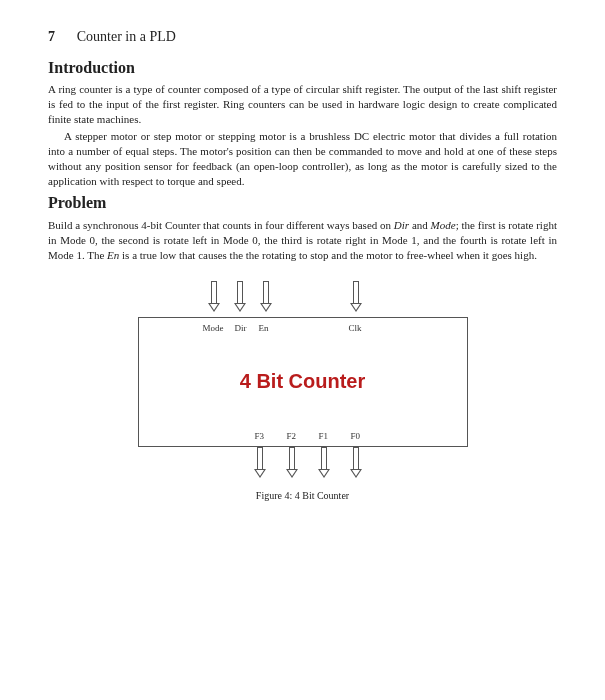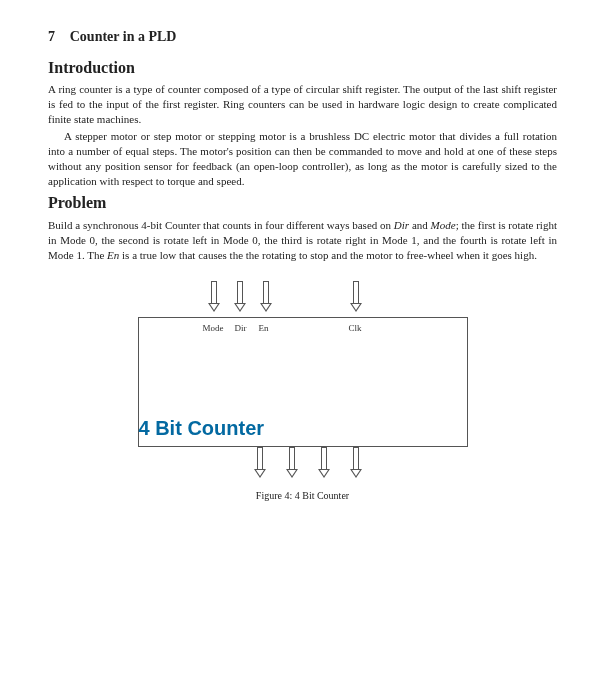--- a/index.html
+++ b/index.html
@@ -7,21 +7,21 @@
       width: 605px;
       height: 700px;
       background: #fff;
       font-family: Georgia, 'Times New Roman', serif;
       font-size: 11px;
       color: #222;
       padding: 28px 48px 28px 48px;
       line-height: 1.35;
     }
     .section-number { font-weight: bold; font-size: 14px; }
-    .section-title { font-weight: bold; font-size: 14px; margin-left: 12px; text-align: center; }
+    .section-title { font-weight: normal; font-size: 14px; margin-left: 19px; text-align: center; }
     .section-header { margin-bottom: 10px; }
     .subheading { font-weight: bold; font-size: 16px; margin-top: 8px; margin-bottom: 4px; }
     .para { text-align: justify; margin-bottom: 2px; }
     .para-indent { text-indent: 16px; text-align: justify; }
     .italic { font-style: italic; }
     .figure-wrap { margin-top: 18px; display: flex; flex-direction: column; align-items: center; }
     .diagram { position: relative; width: 330px; }
     .arrows-top { display: flex; justify-content: flex-start; padding-left: 70px; position: relative; height: 36px; width: 330px; }
     .arrow-down {
       position: absolute;
@@ -58,21 +58,21 @@
       width: 330px;
       height: 130px;
       display: flex;
       flex-direction: column;
       justify-content: space-between;
       padding: 4px 0;
       background: #fff;
     }
     .labels-top { display: flex; font-size: 9px; color: #333; padding-left: 64px; gap: 0; position: relative; height: 12px; }
     .labels-top span { position: absolute; }
-    .box-title { font-size: 20px; font-weight: bold; color: #0369a1; font-family: Arial, sans-serif; }
+    .box-title { font-size: 20px; font-weight: bold; text-align: center; color: #b91c1c; font-family: Arial, sans-serif; }
     .labels-bot { display: flex; font-size: 9px; color: #333; position: relative; height: 12px; }
     .labels-bot span { position: absolute; }
     .arrows-bot { position: relative; height: 36px; width: 330px; }
     .figure-caption { font-size: 10px; margin-top: 6px; text-align: left; }
   </style>
 </head>
 <body>
 
 <div class="section-header">
   <span class="section-number">7</span>
@@ -109,20 +109,26 @@
         </div>
     </div>
     <div class="box">
       <div class="labels-top">
         <span style="left:64px;">Mode</span>
         <span style="left:96px;">Dir</span>
         <span style="left:120px;">En</span>
         <span style="left:210px;">Clk</span>
       </div>
       <div class="box-title">4 Bit Counter</div>
+      <div class="labels-bot">
+        <span style="left:116px;">F3</span>
+        <span style="left:148px;">F2</span>
+        <span style="left:180px;">F1</span>
+        <span style="left:212px;">F0</span>
+      </div>
     </div>
     <div class="arrows-bot">
       <div class="arrow-down" style="left:116px; top:0;">
           <div class="arrow-shaft-outline"></div>
           <div class="arrow-head-outline"></div>
         </div>
       <div class="arrow-down" style="left:148px; top:0;">
           <div class="arrow-shaft-outline"></div>
           <div class="arrow-head-outline"></div>
         </div>

